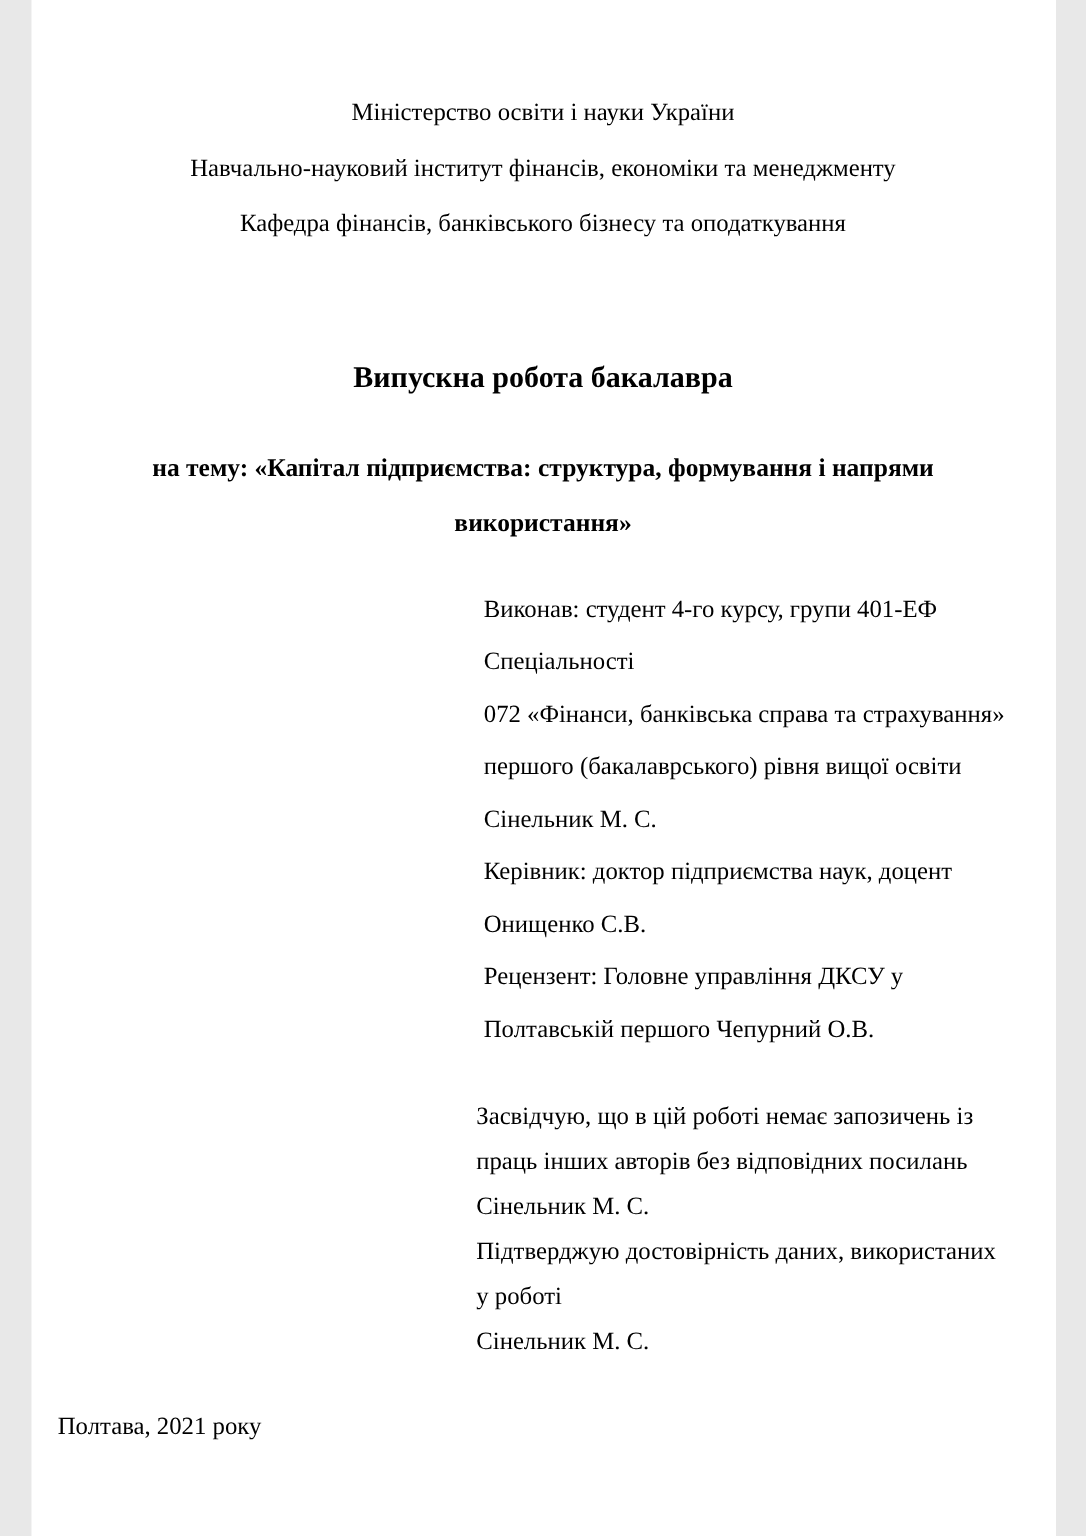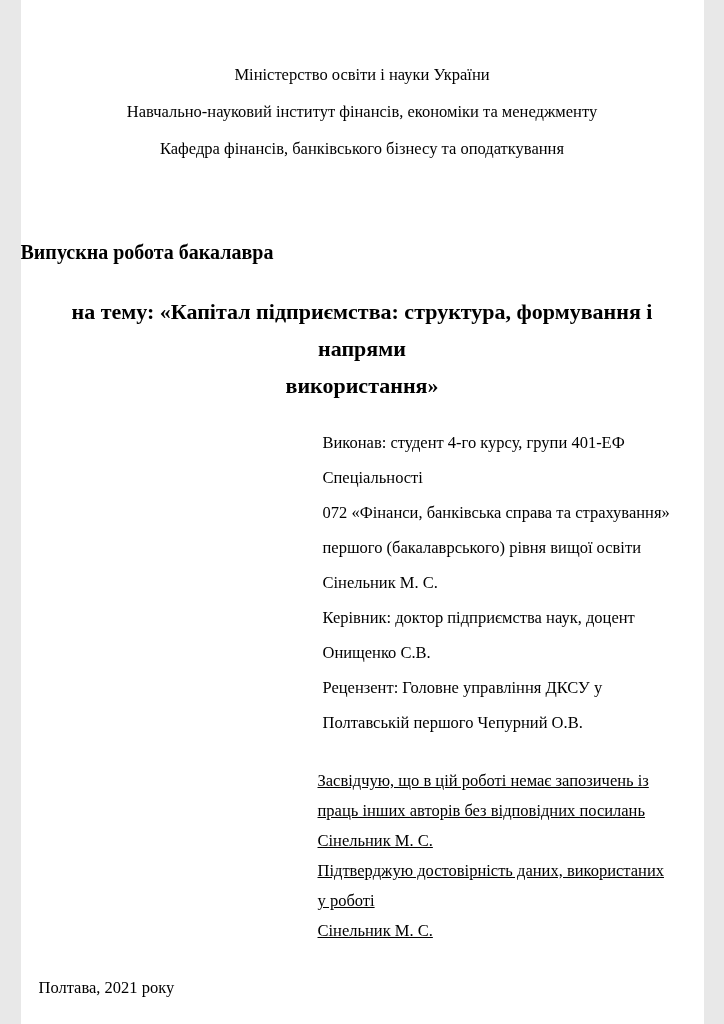--- a/index.html
+++ b/index.html
@@ -20,48 +20,47 @@
     overflow: hidden;
   }
   .header {
     text-align: center;
     font-size: 16.5px;
     line-height: 37px;
   }
   .header p { margin: 0; }
 
   .title {
-    text-align: left;
+    text-align: center;
     font-size: 20px;
     font-weight: bold;
     margin: 72px 0 0 0;
     line-height: 26px;
   }
 
   .topic {
     text-align: center;
-    font-size: 22px;
+    font-size: 17px;
     font-weight: bold;
     line-height: 37px;
     margin: 28px 40px 0 40px;
   }
   .topic p { margin: 0; }
 
   .credentials {
     margin: 24px 26px 0 297px;
     font-size: 16.5px;
     line-height: 30px;
   }
   .credentials p { margin: 5px; }
 
   .declaration {
     margin: 28px 26px 0 297px;
     font-size: 16.5px;
     line-height: 30px;
-    text-decoration: underline;
   }
   .declaration p { margin: 0; }
 
   .footer {
     text-align: left;
     font-size: 16.5px;
     margin: 30px 0 0 18px;
     line-height: 24px;
   }
 </style>

